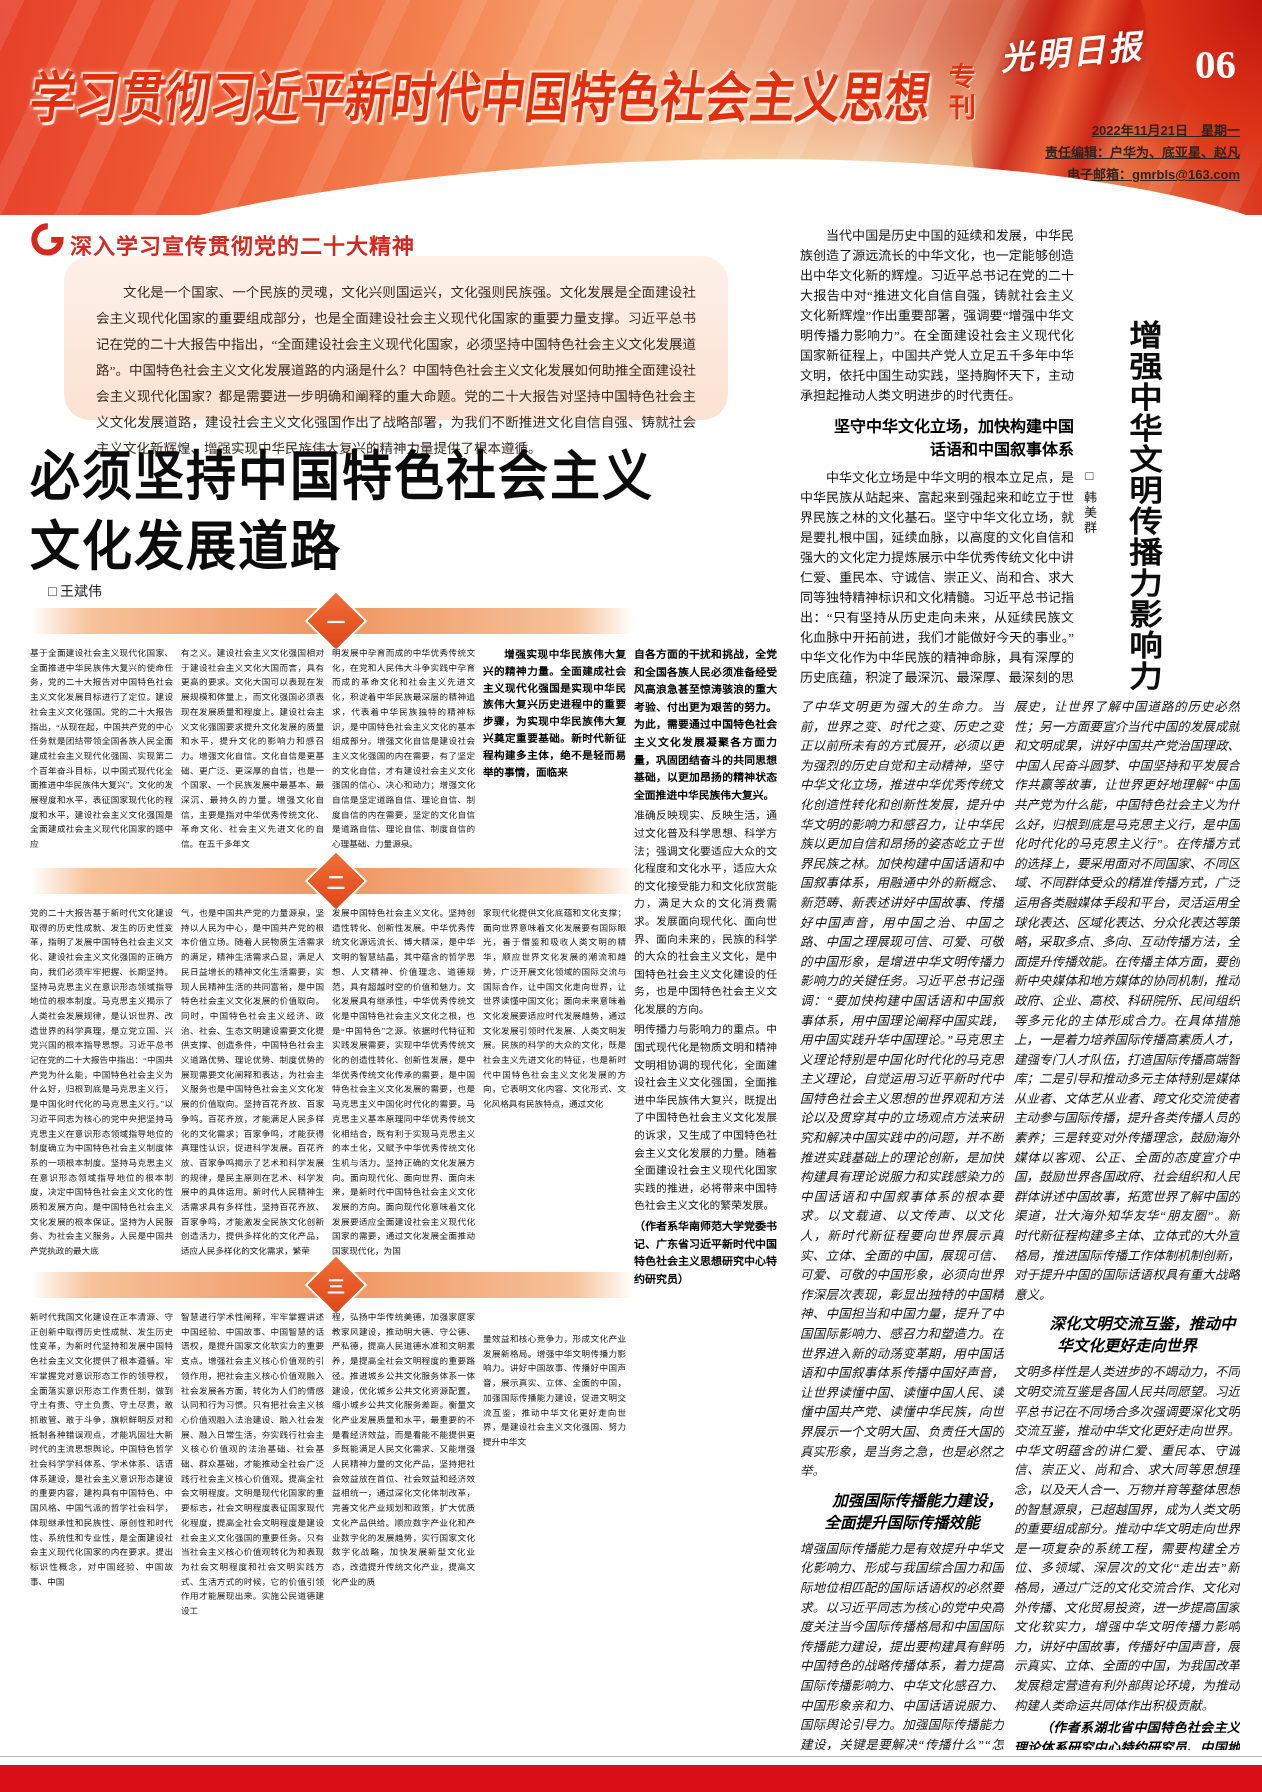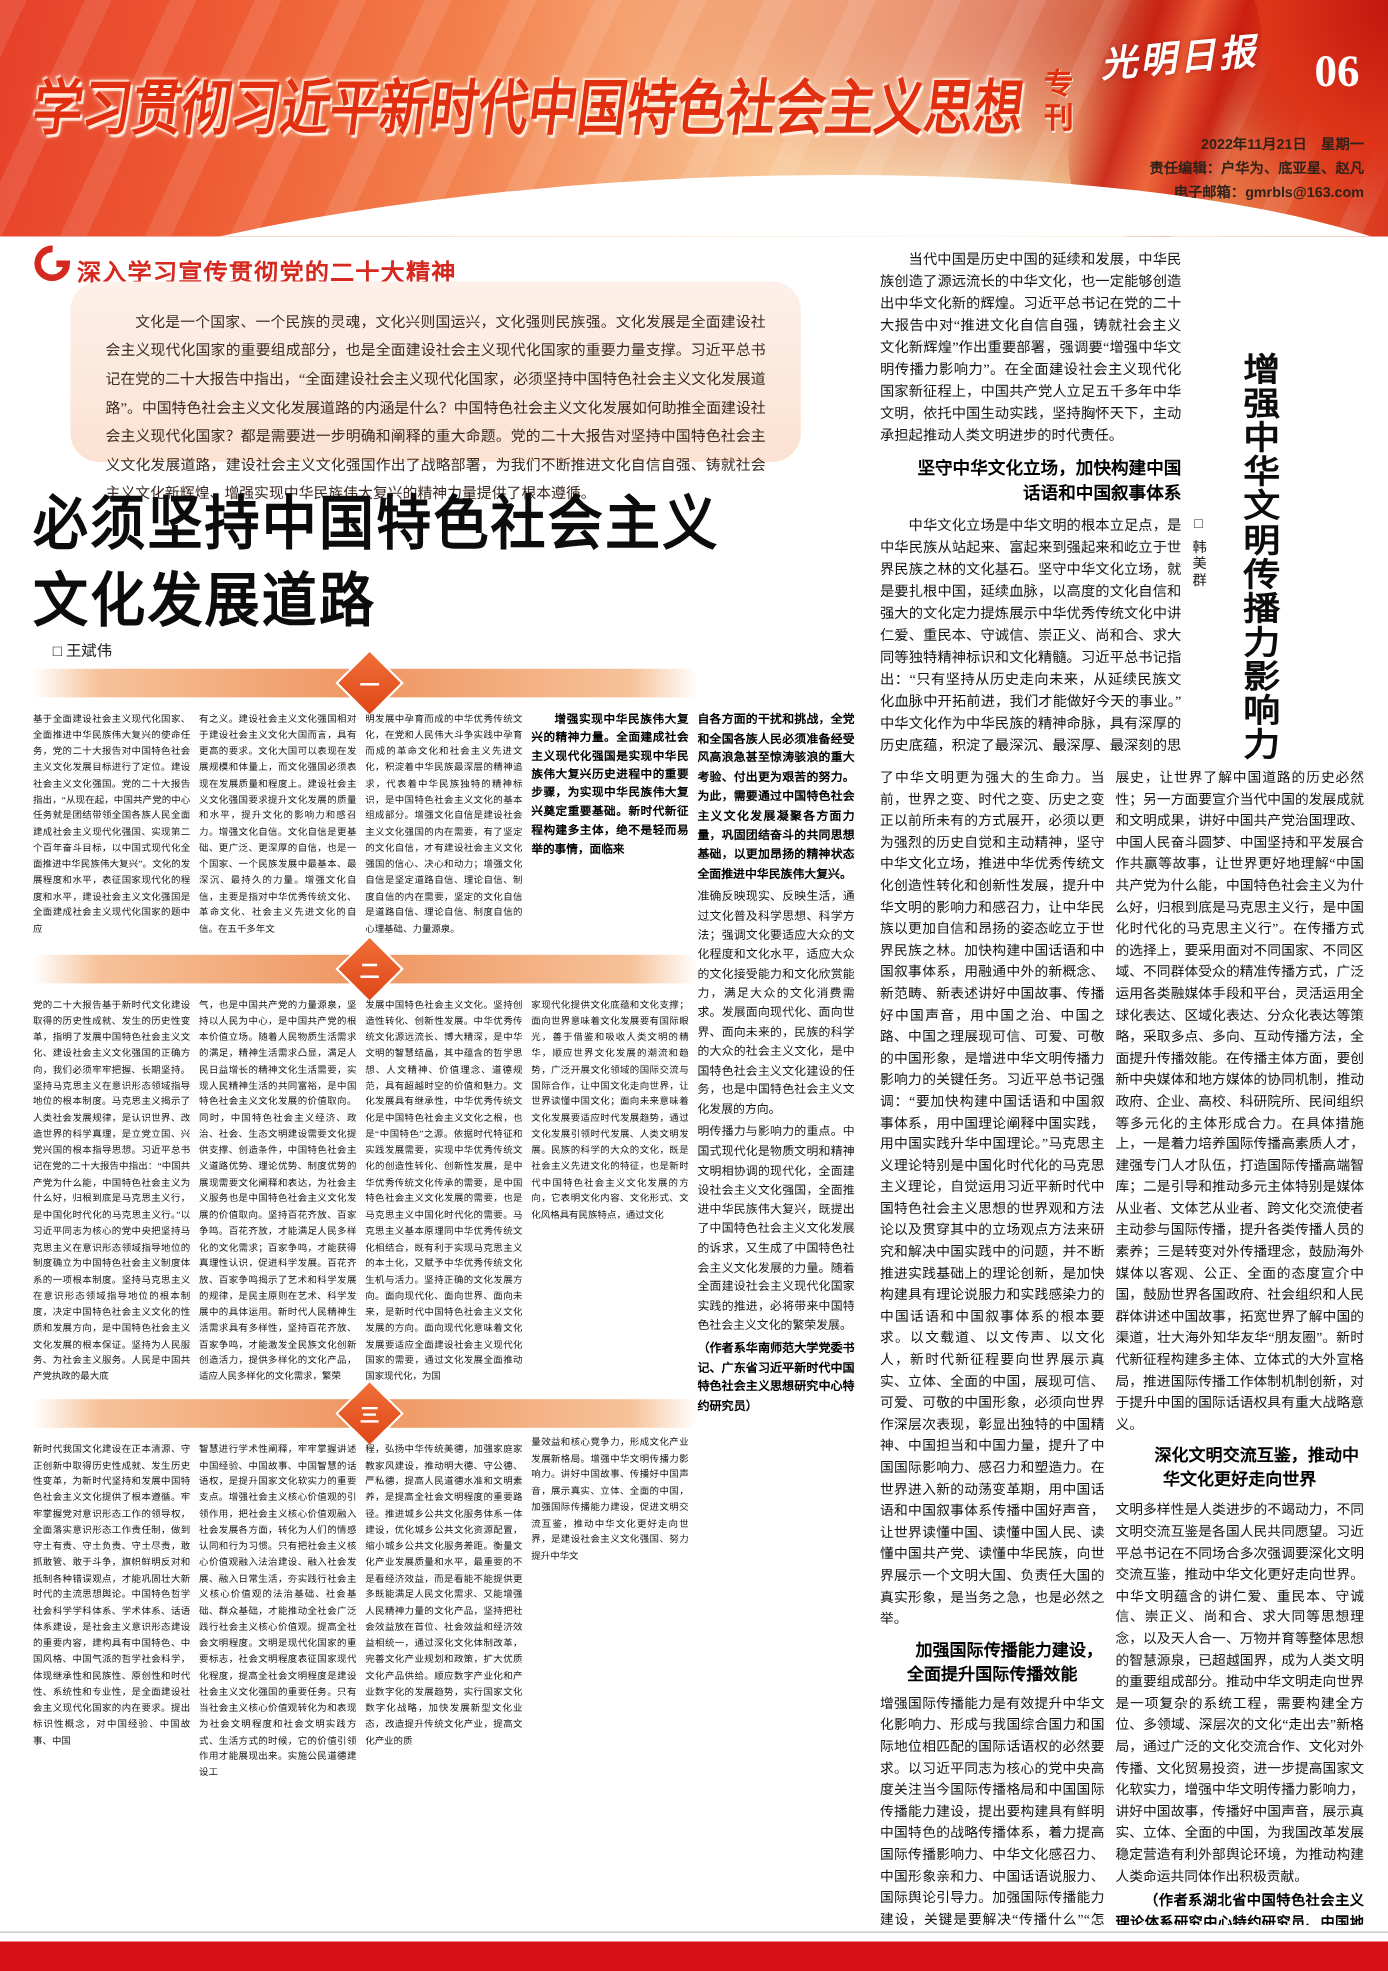--- a/index.html
+++ b/index.html
@@ -20,21 +20,21 @@
       background:linear-gradient(90deg,transparent 0,#c81b10 30%,#ef5d33 55%,#c81b10 80%,transparent 100%);opacity:.85;border-radius:40%;}
   .banner-title{position:absolute;left:36px;top:54px;white-space:nowrap;font-family:"Liberation Sans",sans-serif;
       font-weight:900;font-size:45px;letter-spacing:0px;color:#e22f10;transform:skewX(-7deg) scaleY(1.22);transform-origin:left top;
       text-shadow:2px 2px 1px rgba(255,244,232,.95),-2px -2px 1px rgba(255,244,232,.8),0 0 6px rgba(255,230,210,.8);}
   .supp{position:absolute;left:946px;top:62px;width:34px;writing-mode:vertical-rl;font-family:"Liberation Sans",sans-serif;
       font-weight:900;font-size:27px;color:#e22f10;letter-spacing:4px;text-shadow:1px 1px 0 rgba(255,244,232,.9);}
   .masthead{position:absolute;right:118px;top:26px;font-size:33px;font-weight:bold;font-style:italic;color:#fff;
       letter-spacing:3px;transform:rotate(-5deg);text-shadow:0 0 5px rgba(150,15,8,.55);}
   .pageno{position:absolute;right:26px;top:40px;font-family:Liberation Serif, serif;font-size:41px;font-weight:bold;color:#fff;text-align:center;}
   .dateblock{position:absolute;right:22px;top:120px;text-align:right;font-family:"Liberation Sans",sans-serif;
-      font-size:13px;line-height:22px;color:#33221a;font-weight:bold;}
+      font-size:13px;line-height:22px;color:#33221a;font-weight:bold;text-decoration:underline;}
   
   .secmark{position:absolute;left:30px;top:222px;display:flex;align-items:flex-end;gap:6px;}
   .secmark .txt{font-family:"Liberation Sans",sans-serif;font-weight:900;font-size:22px;color:#d5281e;letter-spacing:1px;}
   
   .intro{position:absolute;left:64px;top:256px;width:600px;height:116px;background:linear-gradient(180deg,#fdf0e8 0%,#fbe2d2 100%);
       border-radius:26px;padding:24px 32px;font-size:13.5px;line-height:26px;text-align:justify;color:#3c2b22;text-indent:2em;}
   .intro::before{content:"";position:absolute;left:0;top:0;width:64px;height:64px;background:#f6cab1;border-radius:26px 6px 46px 6px;z-index:-1;}
   .intro::after{content:"";position:absolute;right:0;bottom:0;width:64px;height:64px;background:#f6cab1;border-radius:46px 6px 26px 6px;z-index:-1;}
   
   .hl{position:absolute;left:30px;font-family:"Liberation Sans",sans-serif;font-weight:900;color:#0c0c0c;
@@ -50,21 +50,21 @@
   .a1bold{font-family:"Liberation Sans",sans-serif;font-weight:bold;font-size:10.6px;line-height:16.8px;color:#000;text-indent:2em;}
   .c5{position:absolute;left:634px;top:646px;width:143px;height:1104px;overflow:hidden;}
   .c5 .lead{font-family:"Liberation Sans",sans-serif;font-weight:bold;font-size:10.8px;line-height:17.6px;color:#000;text-align:justify;}
   .c5 .bodyc{font-size:10.8px;line-height:17.6px;text-align:justify;color:#161616;margin-top:3px;}
   .c5 .fn1{font-family:"Liberation Sans",sans-serif;font-weight:bold;font-size:11px;line-height:17.6px;color:#000;text-align:justify;margin-top:3px;}
   
   .a2top{position:absolute;left:800px;top:226px;width:274px;height:462px;overflow:hidden;font-size:13px;line-height:20px;text-align:justify;color:#141414;}
   .a2top .p{text-indent:2em;}
   .a2sub{font-family:"Liberation Sans",sans-serif;font-weight:900;font-size:16px;line-height:23px;color:#000;
       text-indent:2em;text-align:right;margin:9px 0 7px 0;}
-  .a2col{position:absolute;top:698px;height:1052px;overflow:hidden;font-size:12.5px;line-height:19.6px;text-align:justify;color:#141414;}
+  .a2col{position:absolute;top:698px;height:1052px;overflow:hidden;font-size:12.5px;line-height:19.6px;text-align:justify;color:#141414;font-style:italic;}
   .a2col .sub{font-family:"Liberation Sans",sans-serif;font-weight:900;font-size:15.5px;line-height:22px;color:#000;
       text-indent:2em;text-align:center;margin:8px 0 6px 0;}
   .a2col .fn2{font-family:"Liberation Sans",sans-serif;font-weight:bold;font-size:13px;color:#000;text-indent:2em;margin-top:2px;}
   .vtitle{position:absolute;left:1118px;top:320px;height:380px;writing-mode:vertical-rl;
       font-weight:900;font-size:30px;letter-spacing:1px;color:#0c0c0c;font-family:"Liberation Serif",serif;transform:scaleX(1.12);transform-origin:left top;}
   .vby{position:absolute;left:1080px;top:468px;height:120px;writing-mode:vertical-rl;font-size:13px;color:#222;letter-spacing:2px;}
   
   .botrule{position:absolute;left:0;top:1756px;width:1262px;height:1px;background:#b9b9b9;}
   .redbar{position:absolute;left:0;top:1765px;width:1262px;height:27px;background:#d80f16;}
 </style>
@@ -124,21 +124,21 @@
   <div class="a1c a1bold" style="left:483px;top:646px;height:212px;">增强实现中华民族伟大复兴的精神力量。全面建成社会主义现代化强国是实现中华民族伟大复兴历史进程中的重要步骤，为实现中华民族伟大复兴奠定重要基础。新时代新征程构建多主体，绝不是轻而易举的事情，面临来</div>
 
   <div class="a1c" style="left:30px;top:906px;height:356px;">党的二十大报告基于新时代文化建设取得的历史性成就、发生的历史性变革，指明了发展中国特色社会主义文化、建设社会主义文化强国的正确方向，我们必须牢牢把握、长期坚持。坚持马克思主义在意识形态领域指导地位的根本制度。马克思主义揭示了人类社会发展规律，是认识世界、改造世界的科学真理，是立党立国、兴党兴国的根本指导思想。习近平总书记在党的二十大报告中指出：“中国共产党为什么能，中国特色社会主义为什么好，归根到底是马克思主义行，是中国化时代化的马克思主义行。”以习近平同志为核心的党中央把坚持马克思主义在意识形态领域指导地位的制度确立为中国特色社会主义制度体系的一项根本制度。坚持马克思主义在意识形态领域指导地位的根本制度，决定中国特色社会主义文化的性质和发展方向，是中国特色社会主义文化发展的根本保证。坚持为人民服务、为社会主义服务。人民是中国共产党执政的最大底</div>
   <div class="a1c" style="left:181px;top:906px;height:356px;">气，也是中国共产党的力量源泉，坚持以人民为中心，是中国共产党的根本价值立场。随着人民物质生活需求的满足，精神生活需求凸显，满足人民日益增长的精神文化生活需要，实现人民精神生活的共同富裕，是中国特色社会主义文化发展的价值取向。同时，中国特色社会主义经济、政治、社会、生态文明建设需要文化提供支撑、创造条件，中国特色社会主义道路优势、理论优势、制度优势的展现需要文化阐释和表达，为社会主义服务也是中国特色社会主义文化发展的价值取向。坚持百花齐放、百家争鸣。百花齐放，才能满足人民多样化的文化需求；百家争鸣，才能获得真理性认识，促进科学发展。百花齐放、百家争鸣揭示了艺术和科学发展的规律，是民主原则在艺术、科学发展中的具体运用。新时代人民精神生活需求具有多样性，坚持百花齐放、百家争鸣，才能激发全民族文化创新创造活力，提供多样化的文化产品，适应人民多样化的文化需求，繁荣</div>
   <div class="a1c" style="left:332px;top:906px;height:356px;">发展中国特色社会主义文化。坚持创造性转化、创新性发展。中华优秀传统文化源远流长、博大精深，是中华文明的智慧结晶，其中蕴含的哲学思想、人文精神、价值理念、道德规范，具有超越时空的价值和魅力。文化发展具有继承性，中华优秀传统文化是中国特色社会主义文化之根，也是“中国特色”之源。依据时代特征和实践发展需要，实现中华优秀传统文化的创造性转化、创新性发展，是中华优秀传统文化传承的需要，是中国特色社会主义文化发展的需要，也是马克思主义中国化时代化的需要。马克思主义基本原理同中华优秀传统文化相结合，既有利于实现马克思主义的本土化，又赋予中华优秀传统文化生机与活力。坚持正确的文化发展方向。面向现代化、面向世界、面向未来，是新时代中国特色社会主义文化发展的方向。面向现代化意味着文化发展要适应全面建设社会主义现代化国家的需要，通过文化发展全面推动国家现代化，为国</div>
   <div class="a1c" style="left:483px;top:906px;height:356px;">家现代化提供文化底蕴和文化支撑；面向世界意味着文化发展要有国际眼光，善于借鉴和吸收人类文明的精华，顺应世界文化发展的潮流和趋势，广泛开展文化领域的国际交流与国际合作，让中国文化走向世界，让世界读懂中国文化；面向未来意味着文化发展要适应时代发展趋势，通过文化发展引领时代发展、人类文明发展。民族的科学的大众的文化，既是社会主义先进文化的特征，也是新时代中国特色社会主义文化发展的方向，它表明文化内容、文化形式、文化风格具有民族特点，通过文化</div>
 
   <div class="a1c" style="left:30px;top:1310px;height:438px;">新时代我国文化建设在正本清源、守正创新中取得历史性成就、发生历史性变革，为新时代坚持和发展中国特色社会主义文化提供了根本遵循。牢牢掌握党对意识形态工作的领导权，全面落实意识形态工作责任制，做到守土有责、守土负责、守土尽责，敢抓敢管、敢于斗争，旗帜鲜明反对和抵制各种错误观点，才能巩固壮大新时代的主流思想舆论。中国特色哲学社会科学学科体系、学术体系、话语体系建设，是社会主义意识形态建设的重要内容，建构具有中国特色、中国风格、中国气派的哲学社会科学，体现继承性和民族性、原创性和时代性、系统性和专业性，是全面建设社会主义现代化国家的内在要求。提出标识性概念，对中国经验、中国故事、中国</div>
   <div class="a1c" style="left:181px;top:1310px;height:438px;">智慧进行学术性阐释，牢牢掌握讲述中国经验、中国故事、中国智慧的话语权，是提升国家文化软实力的重要支点。增强社会主义核心价值观的引领作用，把社会主义核心价值观融入社会发展各方面，转化为人们的情感认同和行为习惯。只有把社会主义核心价值观融入法治建设、融入社会发展、融入日常生活，夯实践行社会主义核心价值观的法治基础、社会基础、群众基础，才能推动全社会广泛践行社会主义核心价值观。提高全社会文明程度。文明是现代化国家的重要标志，社会文明程度表征国家现代化程度，提高全社会文明程度是建设社会主义文化强国的重要任务。只有当社会主义核心价值观转化为和表现为社会文明程度和社会文明实践方式、生活方式的时候，它的价值引领作用才能展现出来。实施公民道德建设工</div>
   <div class="a1c" style="left:332px;top:1310px;height:438px;">程，弘扬中华传统美德，加强家庭家教家风建设，推动明大德、守公德、严私德，提高人民道德水准和文明素养，是提高全社会文明程度的重要路径。推进城乡公共文化服务体系一体建设，优化城乡公共文化资源配置，缩小城乡公共文化服务差距。衡量文化产业发展质量和水平，最重要的不是看经济效益，而是看能不能提供更多既能满足人民文化需求、又能增强人民精神力量的文化产品，坚持把社会效益放在首位、社会效益和经济效益相统一，通过深化文化体制改革，完善文化产业规划和政策，扩大优质文化产品供给。顺应数字产业化和产业数字化的发展趋势，实行国家文化数字化战略，加快发展新型文化业态，改造提升传统文化产业，提高文化产业的质</div>
-  <div class="a1c" style="left:483px;top:1304px;height:438px;">量效益和核心竞争力，形成文化产业发展新格局。增强中华文明传播力影响力。讲好中国故事、传播好中国声音，展示真实、立体、全面的中国，加强国际传播能力建设，促进文明交流互鉴，推动中华文化更好走向世界，是建设社会主义文化强国、努力提升中华文</div>
+  <div class="a1c" style="left:483px;top:1332px;height:438px;">量效益和核心竞争力，形成文化产业发展新格局。增强中华文明传播力影响力。讲好中国故事、传播好中国声音，展示真实、立体、全面的中国，加强国际传播能力建设，促进文明交流互鉴，推动中华文化更好走向世界，是建设社会主义文化强国、努力提升中华文</div>
 
   <div class="c5">
     <div class="lead">自各方面的干扰和挑战，全党和全国各族人民必须准备经受风高浪急甚至惊涛骇浪的重大考验、付出更为艰苦的努力。为此，需要通过中国特色社会主义文化发展凝聚各方面力量，巩固团结奋斗的共同思想基础，以更加昂扬的精神状态全面推进中华民族伟大复兴。</div>
     <div class="bodyc">准确反映现实、反映生活，通过文化普及科学思想、科学方法；强调文化要适应大众的文化程度和文化水平，适应大众的文化接受能力和文化欣赏能力，满足大众的文化消费需求。发展面向现代化、面向世界、面向未来的，民族的科学的大众的社会主义文化，是中国特色社会主义文化建设的任务，也是中国特色社会主义文化发展的方向。</div>
     <div class="bodyc">明传播力与影响力的重点。中国式现代化是物质文明和精神文明相协调的现代化，全面建设社会主义文化强国，全面推进中华民族伟大复兴，既提出了中国特色社会主义文化发展的诉求，又生成了中国特色社会主义文化发展的力量。随着全面建设社会主义现代化国家实践的推进，必将带来中国特色社会主义文化的繁荣发展。</div>
     <div class="fn1">（作者系华南师范大学党委书记、广东省习近平新时代中国特色社会主义思想研究中心特约研究员）</div>
   </div>
 
   <div class="a2top">
     <div class="p">当代中国是历史中国的延续和发展，中华民族创造了源远流长的中华文化，也一定能够创造出中华文化新的辉煌。习近平总书记在党的二十大报告中对“推进文化自信自强，铸就社会主义文化新辉煌”作出重要部署，强调要“增强中华文明传播力影响力”。在全面建设社会主义现代化国家新征程上，中国共产党人立足五千多年中华文明，依托中国生动实践，坚持胸怀天下，主动承担起推动人类文明进步的时代责任。</div>

